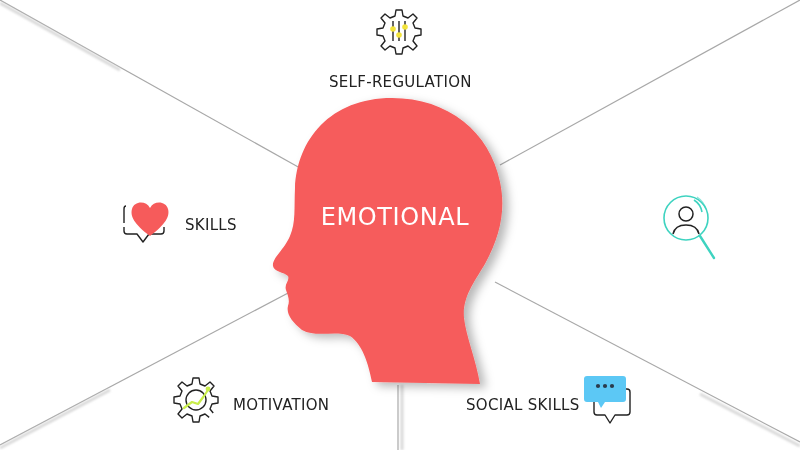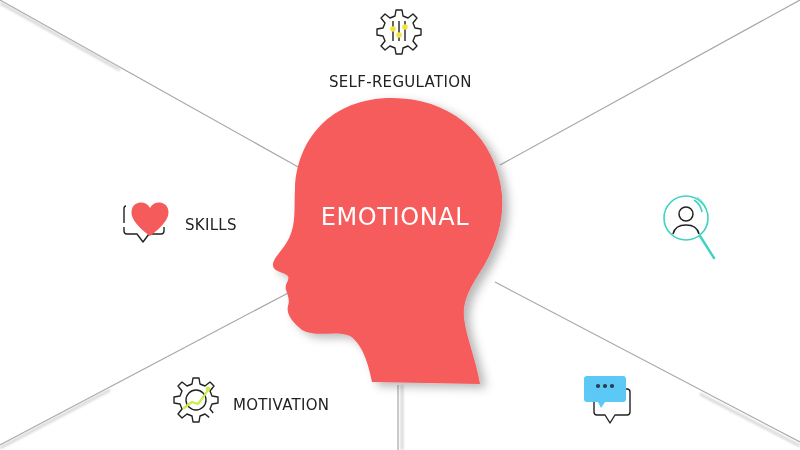--- a/index.html
+++ b/index.html
@@ -93,20 +93,21 @@
   </svg>
 
   <svg class="icon" style="left:170px; top:374px;" width="52" height="52" viewBox="0 0 52 52">
     <path d="M23 4 h6 l1 6 l5 2 l5 -4 l4 4 l-4 5 l2 5 l6 1 v6 l-6 1 l-2 5 l4 5 l-4 4 l-5 -4 l-5 2 l-1 6 h-6 l-1 -6 l-5 -2 l-5 4 l-4 -4 l4 -5 l-2 -5 l-6 -1 v-6 l6 -1 l2 -5 l-4 -5 l4 -4 l5 4 l5 -2 z" fill="none" stroke="#222" stroke-width="1.4" stroke-linejoin="round" stroke-dasharray="70 8 200"></path>
     <circle cx="26" cy="26" r="10" fill="none" stroke="#222" stroke-width="1.4"></circle>
     <polyline points="14,34 22,28 28,30 34,22 38,16" fill="none" stroke="#C9EE4A" stroke-width="2.2" stroke-linejoin="round" stroke-linecap="round"></polyline>
     <circle cx="38" cy="15" r="2.4" fill="#C9EE4A"></circle>
   </svg>
   <div class="label" style="left:233px; top:396px;">MOTIVATION</div>
 
+  <div class="label" style="left:466px; top:396px;">SOCIAL SKILLS</div>
   <svg class="icon" style="left:582px; top:374px;" width="56" height="54" viewBox="0 0 56 54">
     <path d="M12 20 v18 q0 3 3 3 h8 l5 8 l5 -8 h12 q3 0 3 -3 v-20 q0 -3 -3 -3 h-4" fill="none" stroke="#222" stroke-width="1.4" stroke-linejoin="round"></path>
     <path d="M5 2 h36 q3 0 3 3 v20 q0 3 -3 3 h-18 l-4 6 l-3 -6 h-11 q-3 0 -3 -3 v-20 q0 -3 3 -3 z" fill="#5CC8F5"></path>
     <circle cx="16" cy="12" r="2.1" fill="#2a3b4c"></circle>
     <circle cx="23" cy="12" r="2.1" fill="#2a3b4c"></circle>
     <circle cx="30" cy="12" r="2.1" fill="#2a3b4c"></circle>
   </svg>
 
 </div>
 

